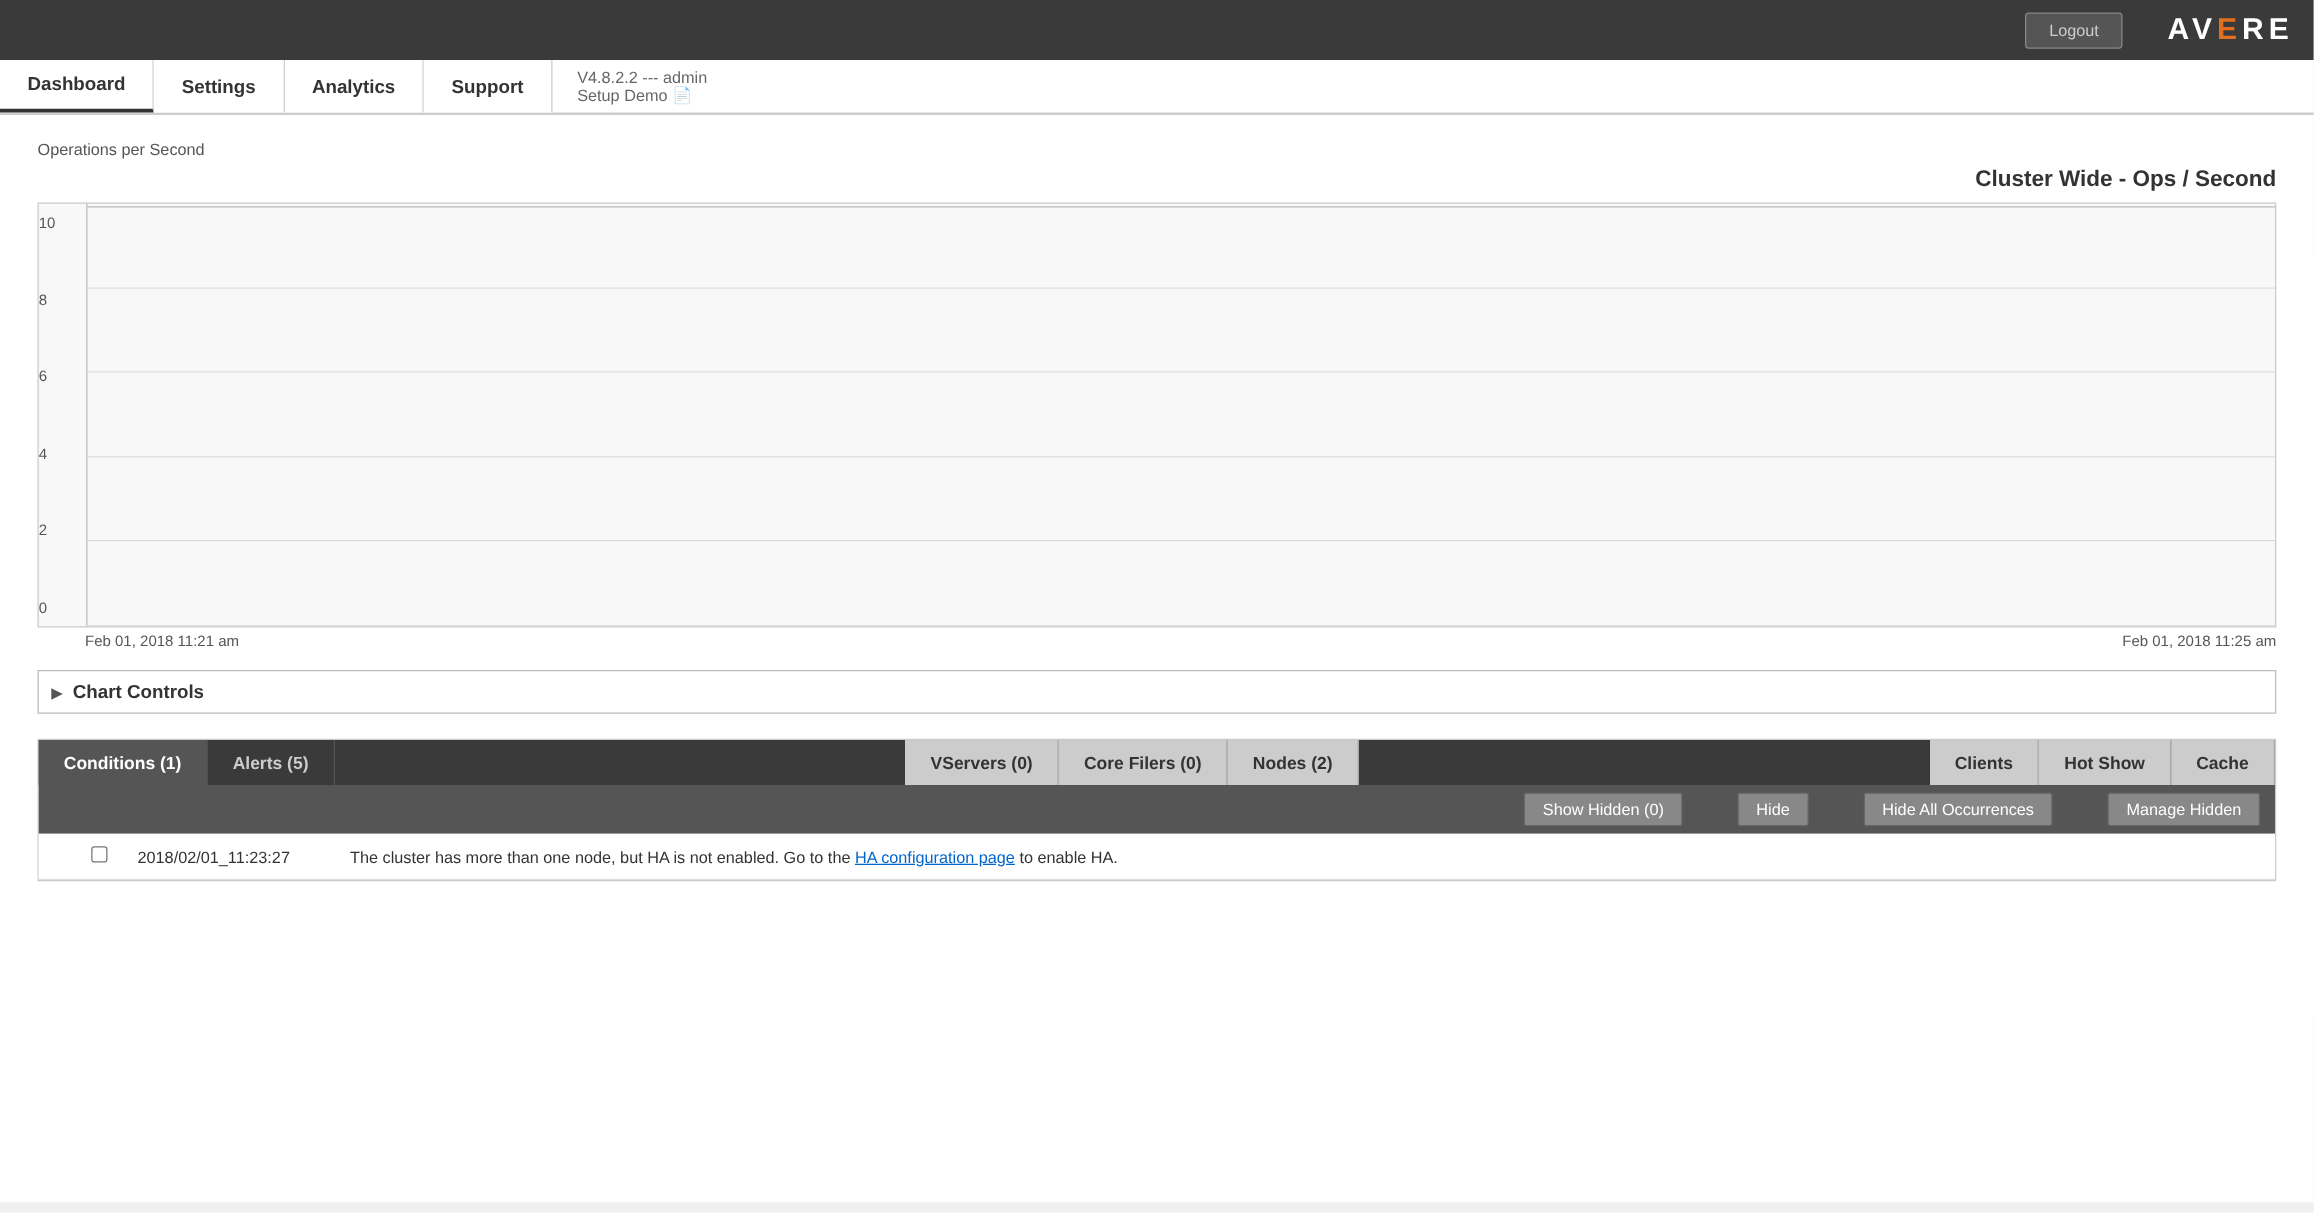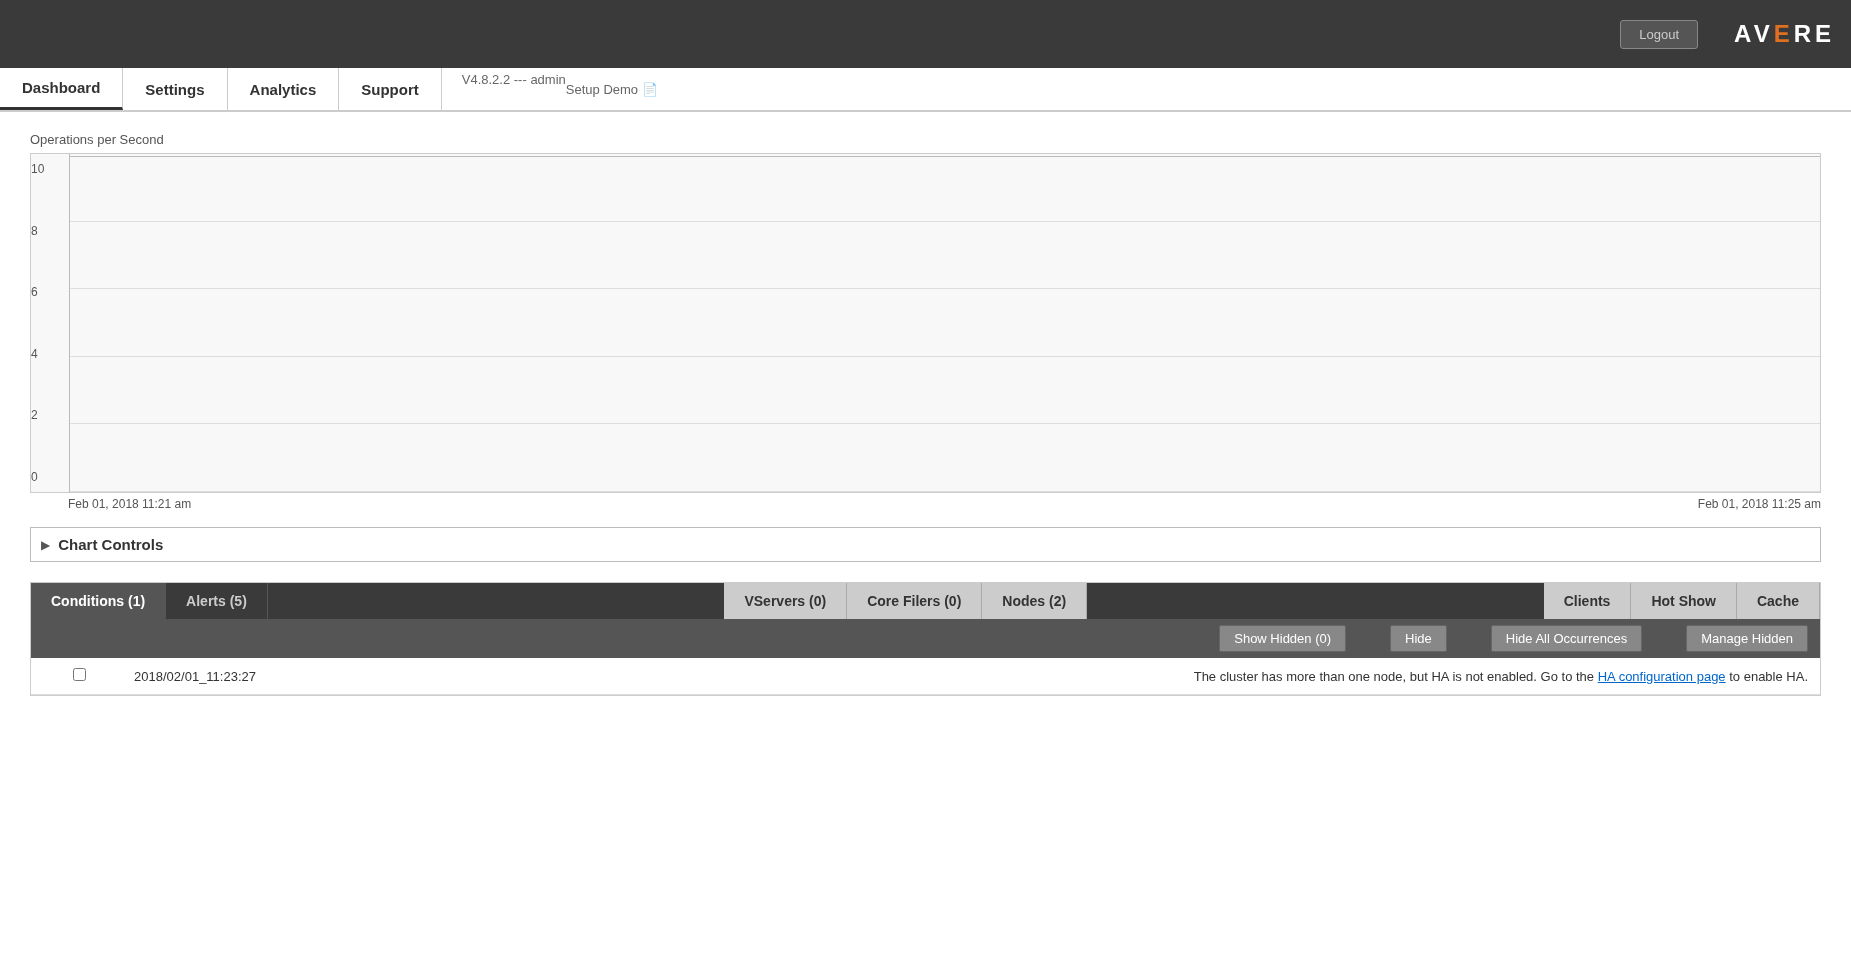--- a/index.html
+++ b/index.html
@@ -5,21 +5,21 @@
     * { box-sizing: border-box; margin: 0; padding: 0; }
     body { font-family: Arial, Helvetica, sans-serif; font-size: 14px; background: #f0f0f0; color: #333; }
 
     
     .header {
       background: #3a3a3a;
       display: flex;
       align-items: center;
       justify-content: space-between;
       padding: 0 16px;
-      height: 68px;
+      height: 48px;
     }
     .header-left {
       display: flex;
       align-items: center;
       gap: 0;
     }
     .logout-btn {
       background: #555;
       color: #ccc;
       border: 1px solid #888;
@@ -64,21 +64,21 @@
       align-items: center;
       background: #fff;
       border-bottom: none;
     }
     .nav-tab.active {
       background: #fff;
       border-bottom: 3px solid #333;
     }
     .nav-info {
       display: flex;
-      flex-direction: row;
+      flex-direction: column;
       justify-content: center;
       padding: 4px 20px;
       font-size: 13px;
       color: #666;
     }
     .nav-info .setup-demo {
       display: flex;
       align-items: center;
       gap: 4px;
       color: #666;
@@ -217,21 +217,20 @@
     .data-table {
       width: 100%;
       border-collapse: collapse;
       background: #fff;
     }
     .data-table td {
       border-bottom: 1px solid #ddd;
       padding: 10px 12px;
       font-size: 13px;
       vertical-align: middle;
-      text-align: right;
     }
     .data-table td.timestamp {
       white-space: nowrap;
       color: #333;
       width: 170px;
     }
     .data-table td.message {
       color: #333;
     }
     .data-table td.cb {
@@ -287,20 +286,21 @@
       <span>Setup Demo</span>
       <span>📄</span>
     </span>
   </div>
 </div>
 
 <div class="main-content">
 
   <div class="chart-section">
     <div class="chart-label">Operations per Second</div>
+    <div class="chart-title">Cluster Wide - Ops / Second</div>
 
     <div class="chart-container">
       <div class="chart-y-axis">
         <span>0</span>
         <span>2</span>
         <span>4</span>
         <span>6</span>
         <span>8</span>
         <span>10</span>
       </div>

